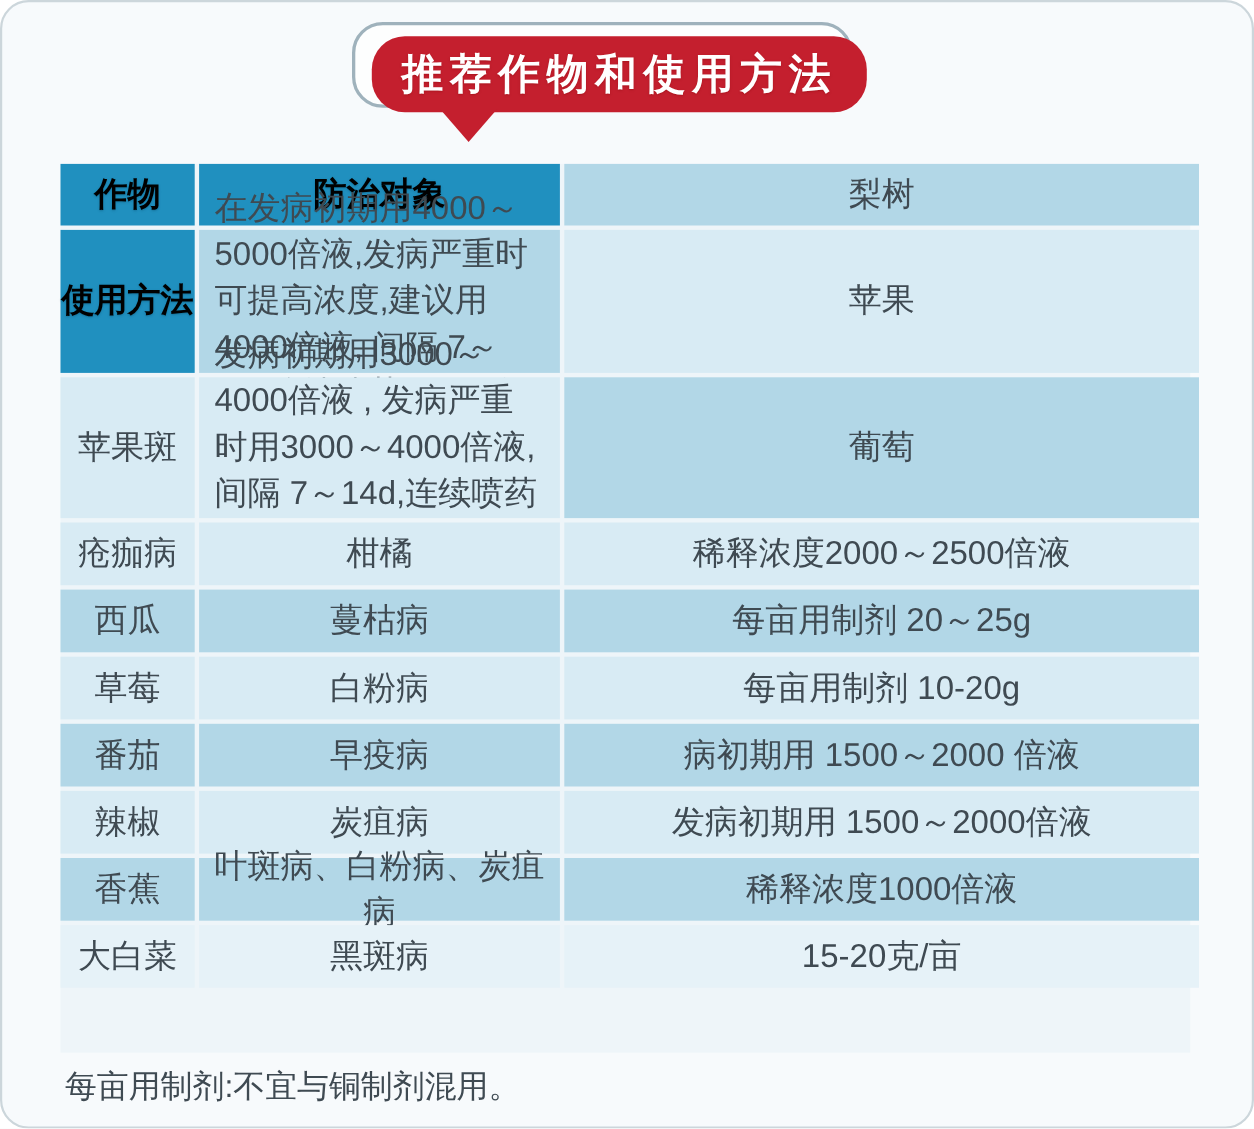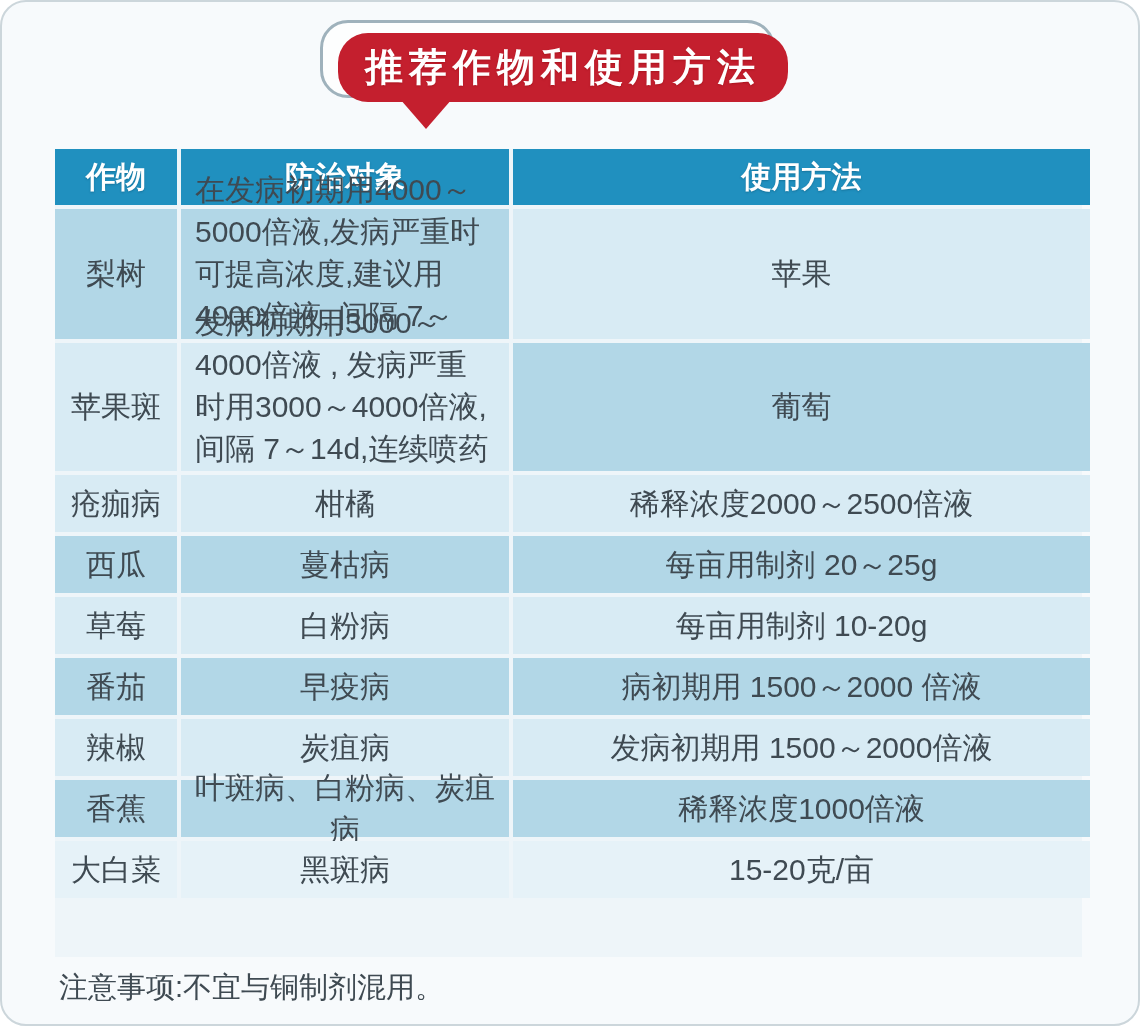--- a/index.html
+++ b/index.html
@@ -43,21 +43,21 @@
     display:grid;
     grid-template-columns:122px 328px 577px;
     grid-template-rows:56px 130px 128px 57px 57px 57px 57px 57px 57px 57px 55px;
     gap:4px;
     background:var(--gap);
   }
   .cell{
     display:flex;align-items:center;justify-content:center;
     font-size:30px;line-height:1.4;text-align:center;
   }
-  .head{background:var(--header-blue);color:#ffffff;font-weight:bold;
+  .head{background:var(--header-blue);color:#000000;font-weight:bold;
         text-shadow:0 1px 2px rgba(0,60,90,.35);}
   .dark{background:var(--row-dark);}
   .light{background:var(--row-light);}
   .lighter{background:var(--row-lighter);}
   .left{justify-content:flex-start;text-align:left;padding:6px 14px;}
   
   .note{
     position:absolute;left:57px;top:966px;
     font-size:29px;color:var(--text);
   }
@@ -70,23 +70,23 @@
   <div class="outline-card"></div>
   <div class="banner">
     <span>推荐作物和使用方法</span>
   </div>
   <div class="banner-tail"></div>
 
   <div class="grid">
 
     <div class="cell head">作物</div>
     <div class="cell head">防治对象</div>
+    <div class="cell dark">梨树</div>
+
     <div class="cell head">使用方法</div>
-
-    <div class="cell dark">梨树</div>
     <div class="cell dark left">在发病初期用4000～5000倍液,发病严重时可提高浓度,建议用 4000倍液, 间隔 7～14d连续喷药 2～3 次</div>
 
     <div class="cell light">苹果</div>
     <div class="cell light">苹果斑</div>
     <div class="cell light left">发病初期用3000～4000倍液 , 发病严重时用3000～4000倍液, 间隔 7～14d,连续喷药 2～3 次</div>
 
     <div class="cell dark">葡萄</div>
 
     <div class="cell light">疮痂病</div>
     <div class="cell light">柑橘</div>
@@ -110,15 +110,15 @@
 
     <div class="cell dark">香蕉</div>
     <div class="cell dark">叶斑病、白粉病、炭疽病</div>
     <div class="cell dark">稀释浓度1000倍液</div>
 
     <div class="cell lighter">大白菜</div>
     <div class="cell lighter">黑斑病</div>
     <div class="cell lighter">15-20克/亩</div>
   </div>
 
-  <div class="note">注意事项:不宜与铜制剂混用。</div>
+  <div class="note">每亩用制剂:不宜与铜制剂混用。</div>
 
 </div>
 
 </body></html>

